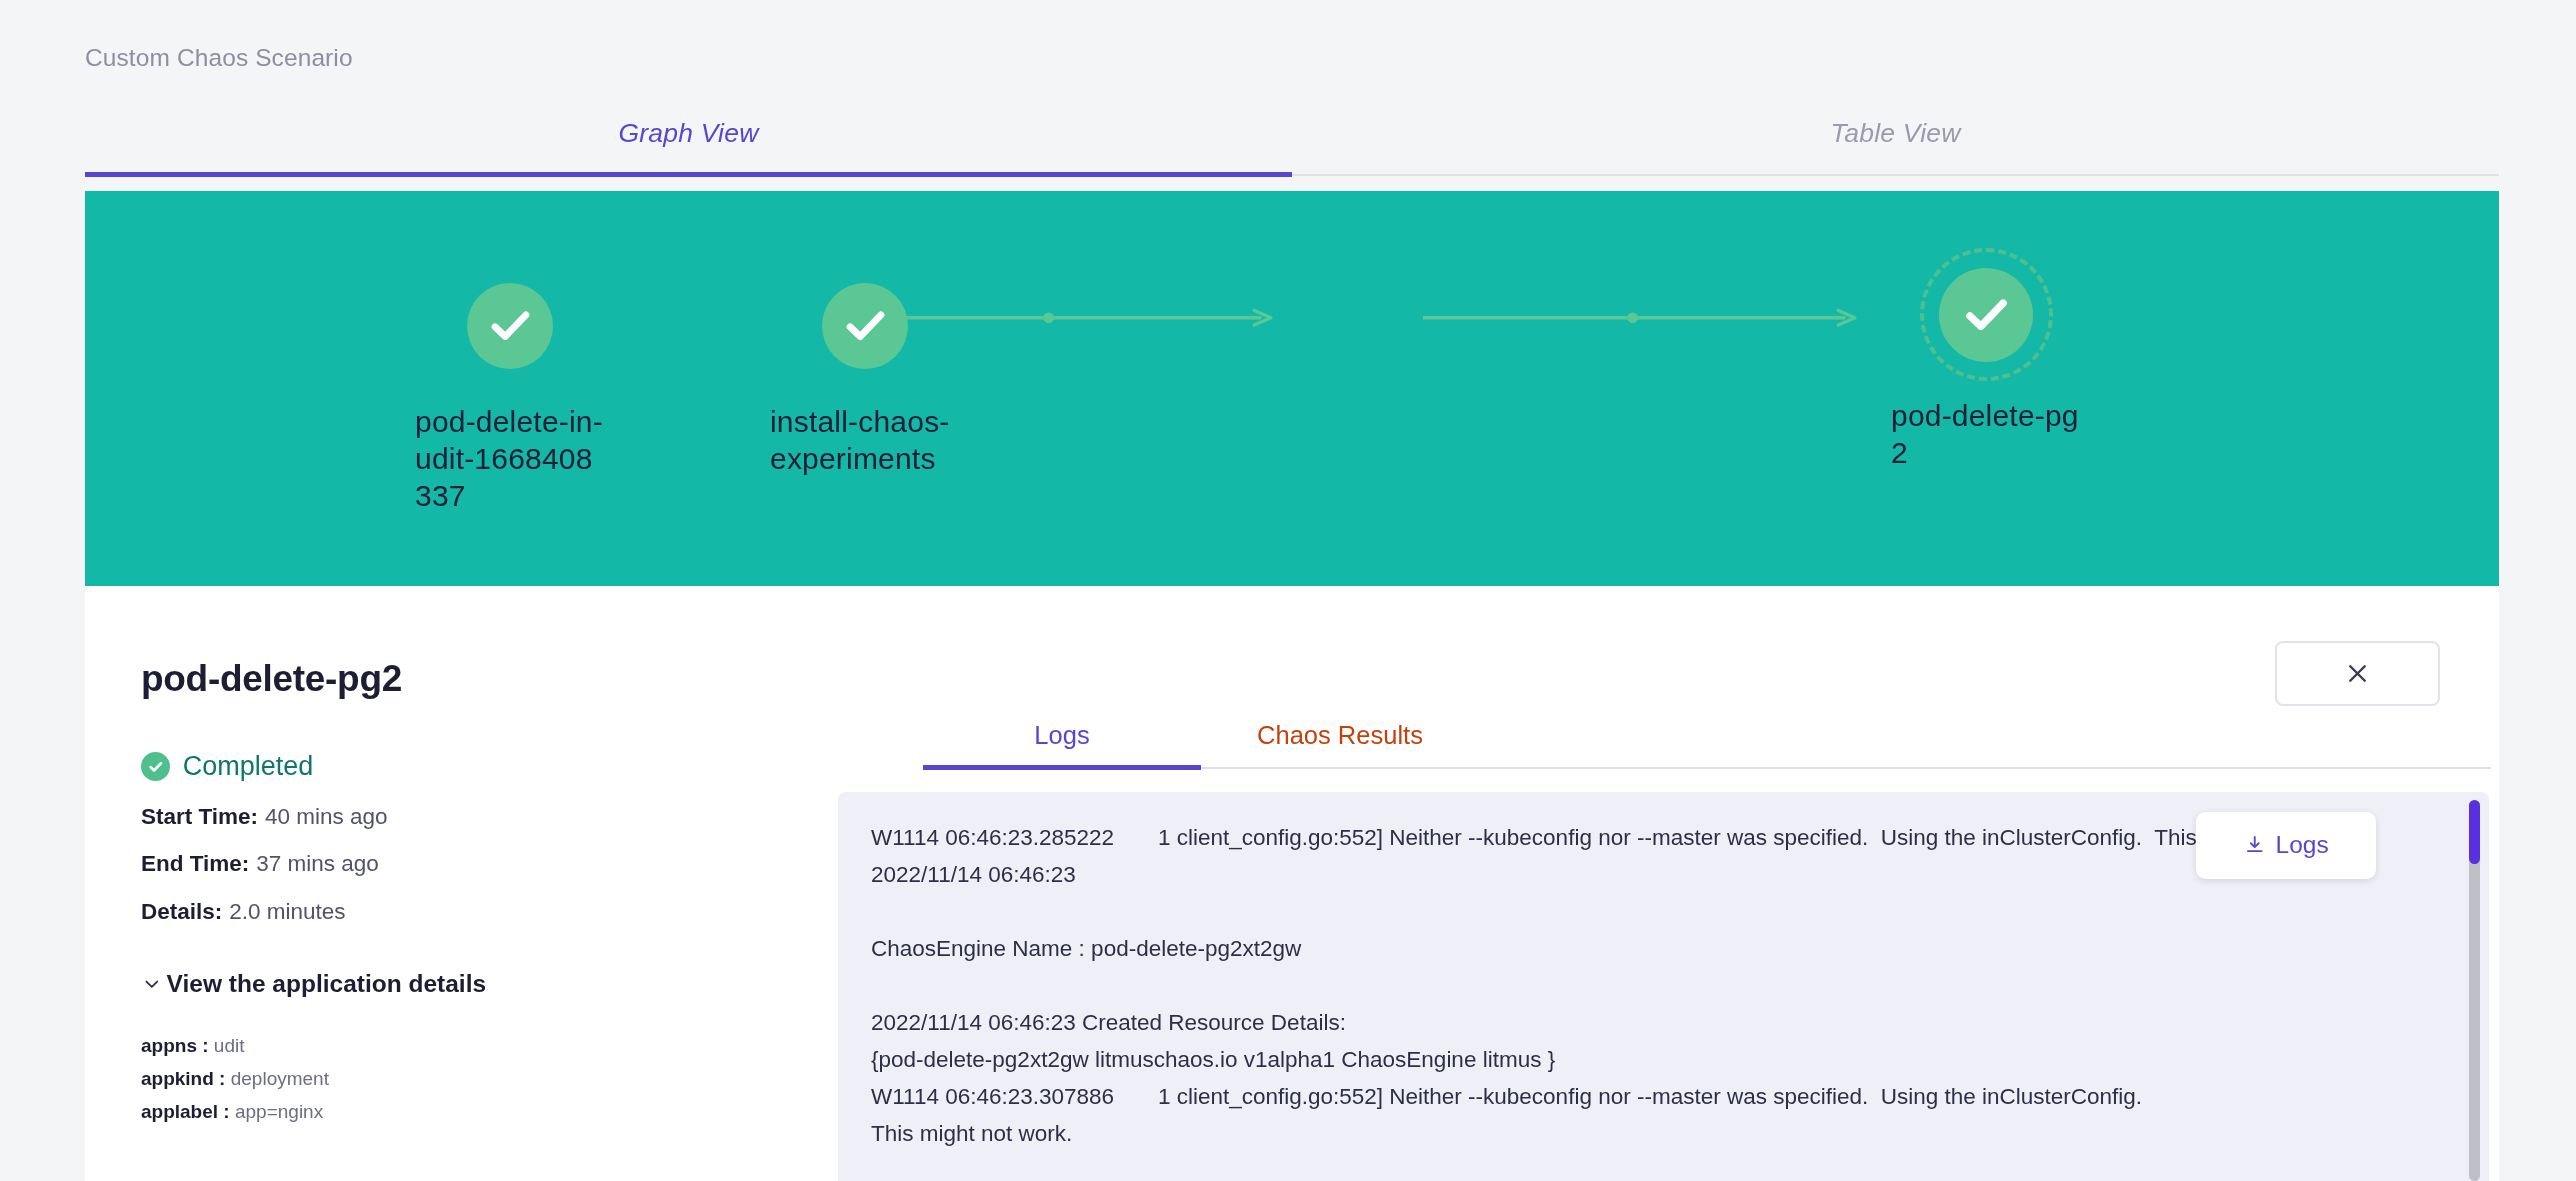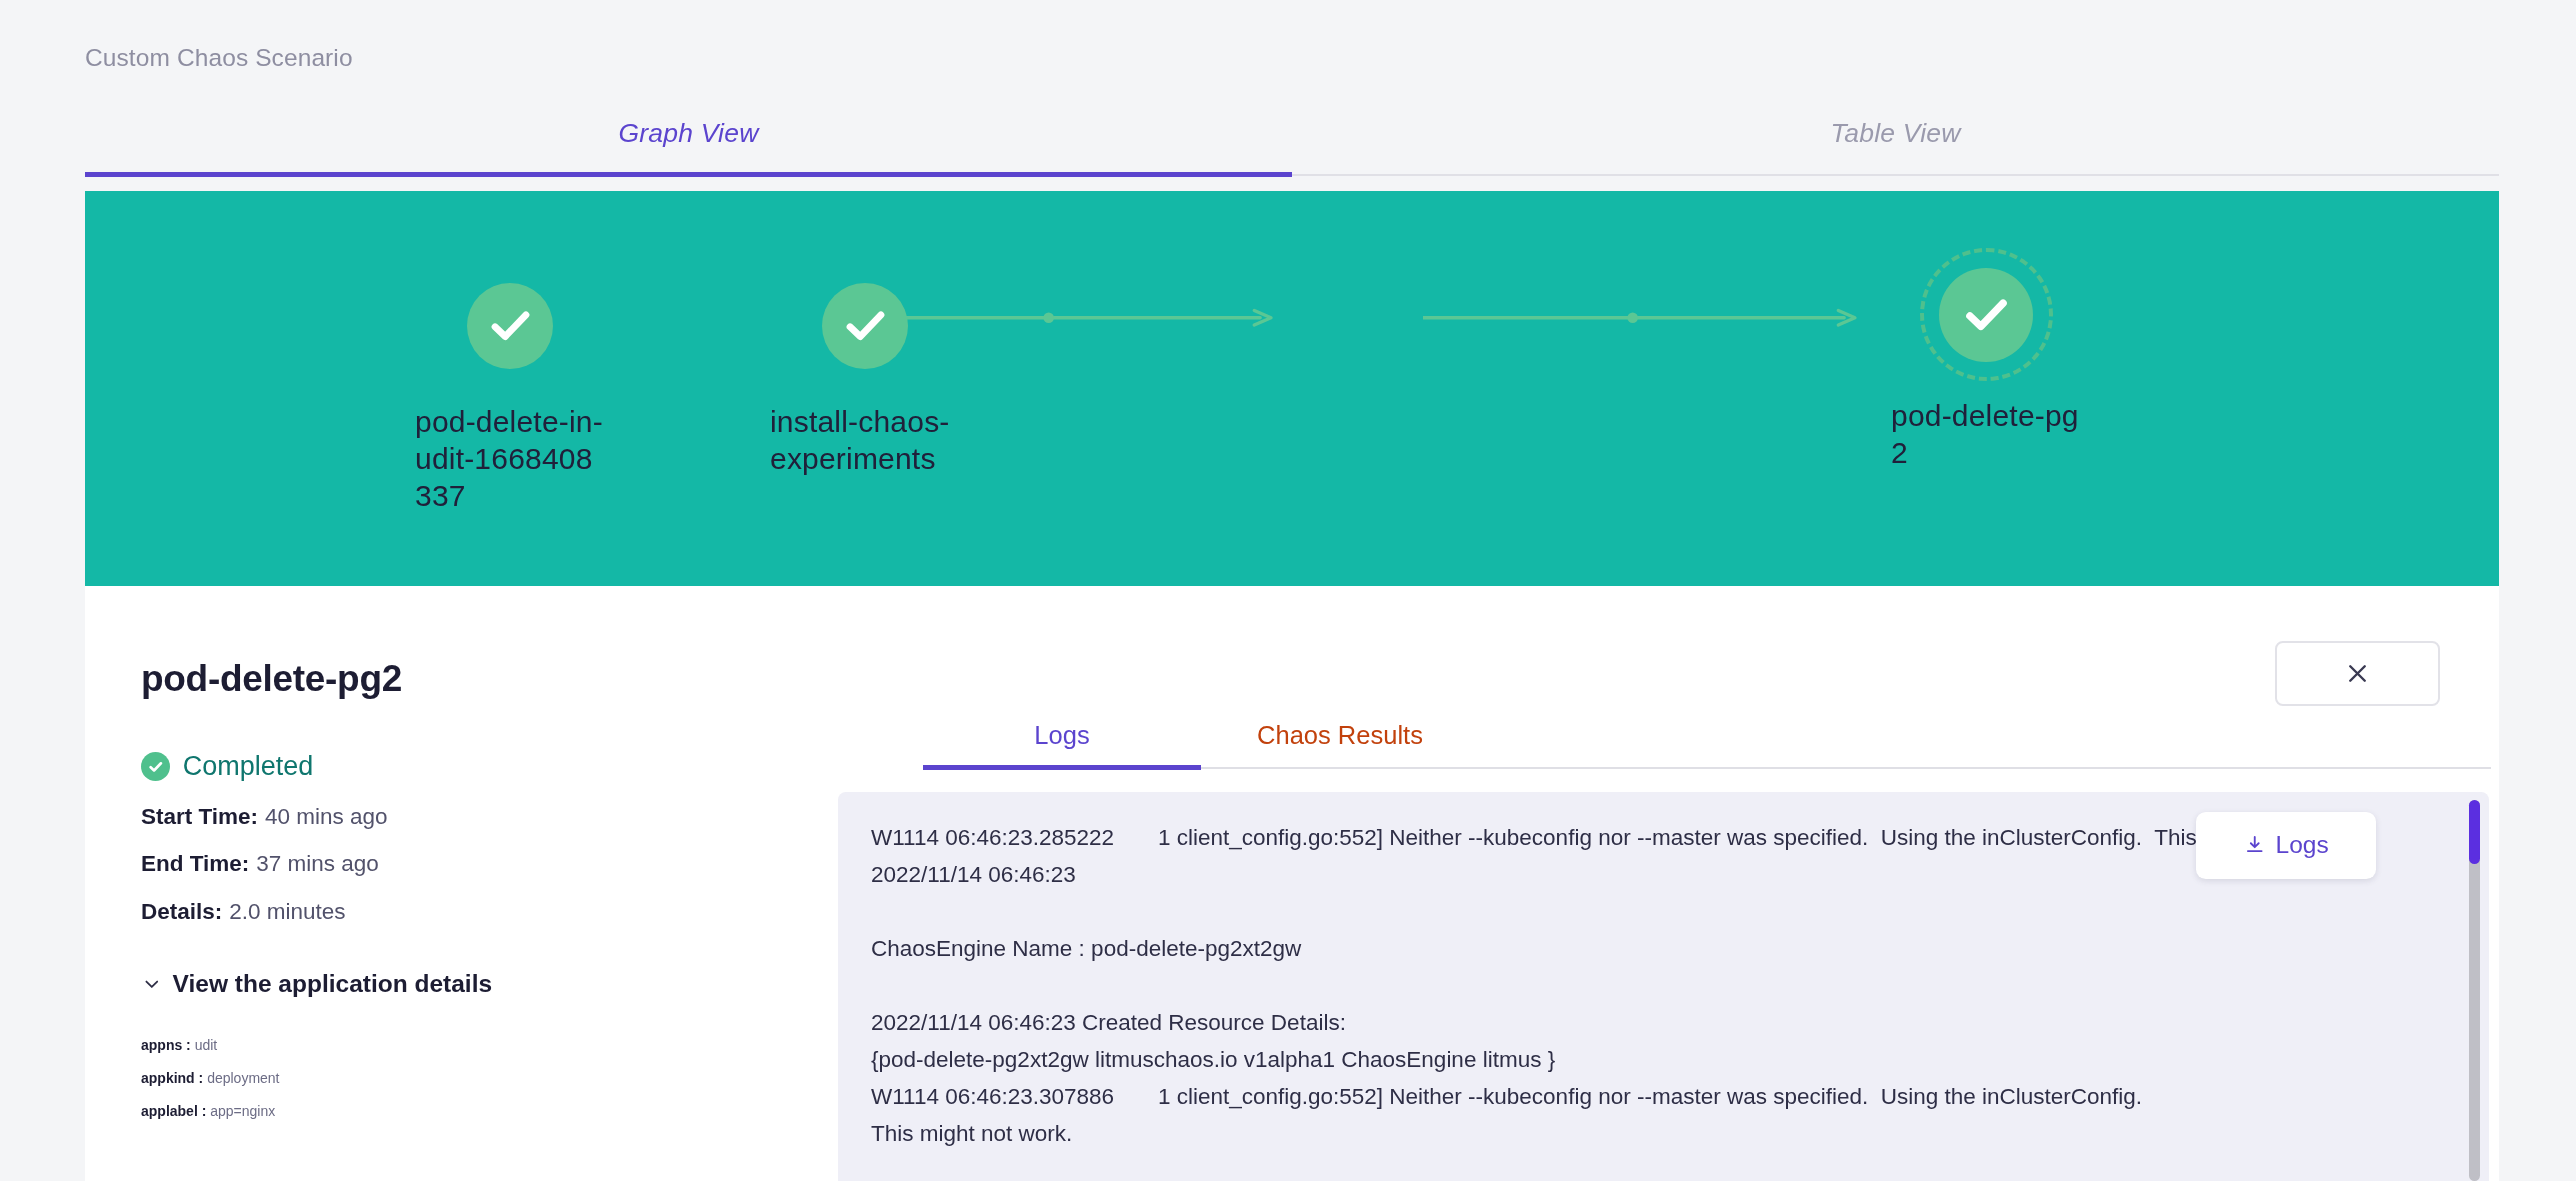--- a/index.html
+++ b/index.html
@@ -107,27 +107,27 @@
     width: 29px; height: 29px; border-radius: 50%; background: #4FC08D;
     display: flex; align-items: center; justify-content: center;
   }
   .status-text { font-size: 27px; font-weight: normal; color: #0f766e; }
 
   .meta-row { margin-top: 21.6px; font-size: 22.5px; color: #3A3A52; }
   .meta-row .k { font-weight: bold; color: #1D1D33; }
   .meta-row .v { color: #52526B; margin-left: 6.9px; }
 
   .accordion {
-    margin-top: 45px; display: flex; align-items: center; gap: 10px;
+    margin-top: 45px; display: flex; align-items: center; gap: 4px;
     cursor: pointer;
   }
   .chev { display: block; }
   .accordion-label { font-size: 24.5px; font-weight: bold; color: #1D1D33; }
 
-  .kv-list { margin-top: 31px; font-size: 14px; line-height: 33px; }
+  .kv-list { margin-top: 31px; font-size: 19px; line-height: 33px; }
   .kv-list .k { font-weight: bold; color: #1D1D33; }
   .kv-list .v { color: #6C6C85; }
 
   .log-tabs {
     position: absolute; left: 0; top: 704px; width: 1568px; height: 65px;
     display: flex; border-bottom: 2.9px solid #DFDFE5;
   }
   .log-tab {
     width: 278px; height: 100%;
     display: flex; align-items: center; justify-content: center;

